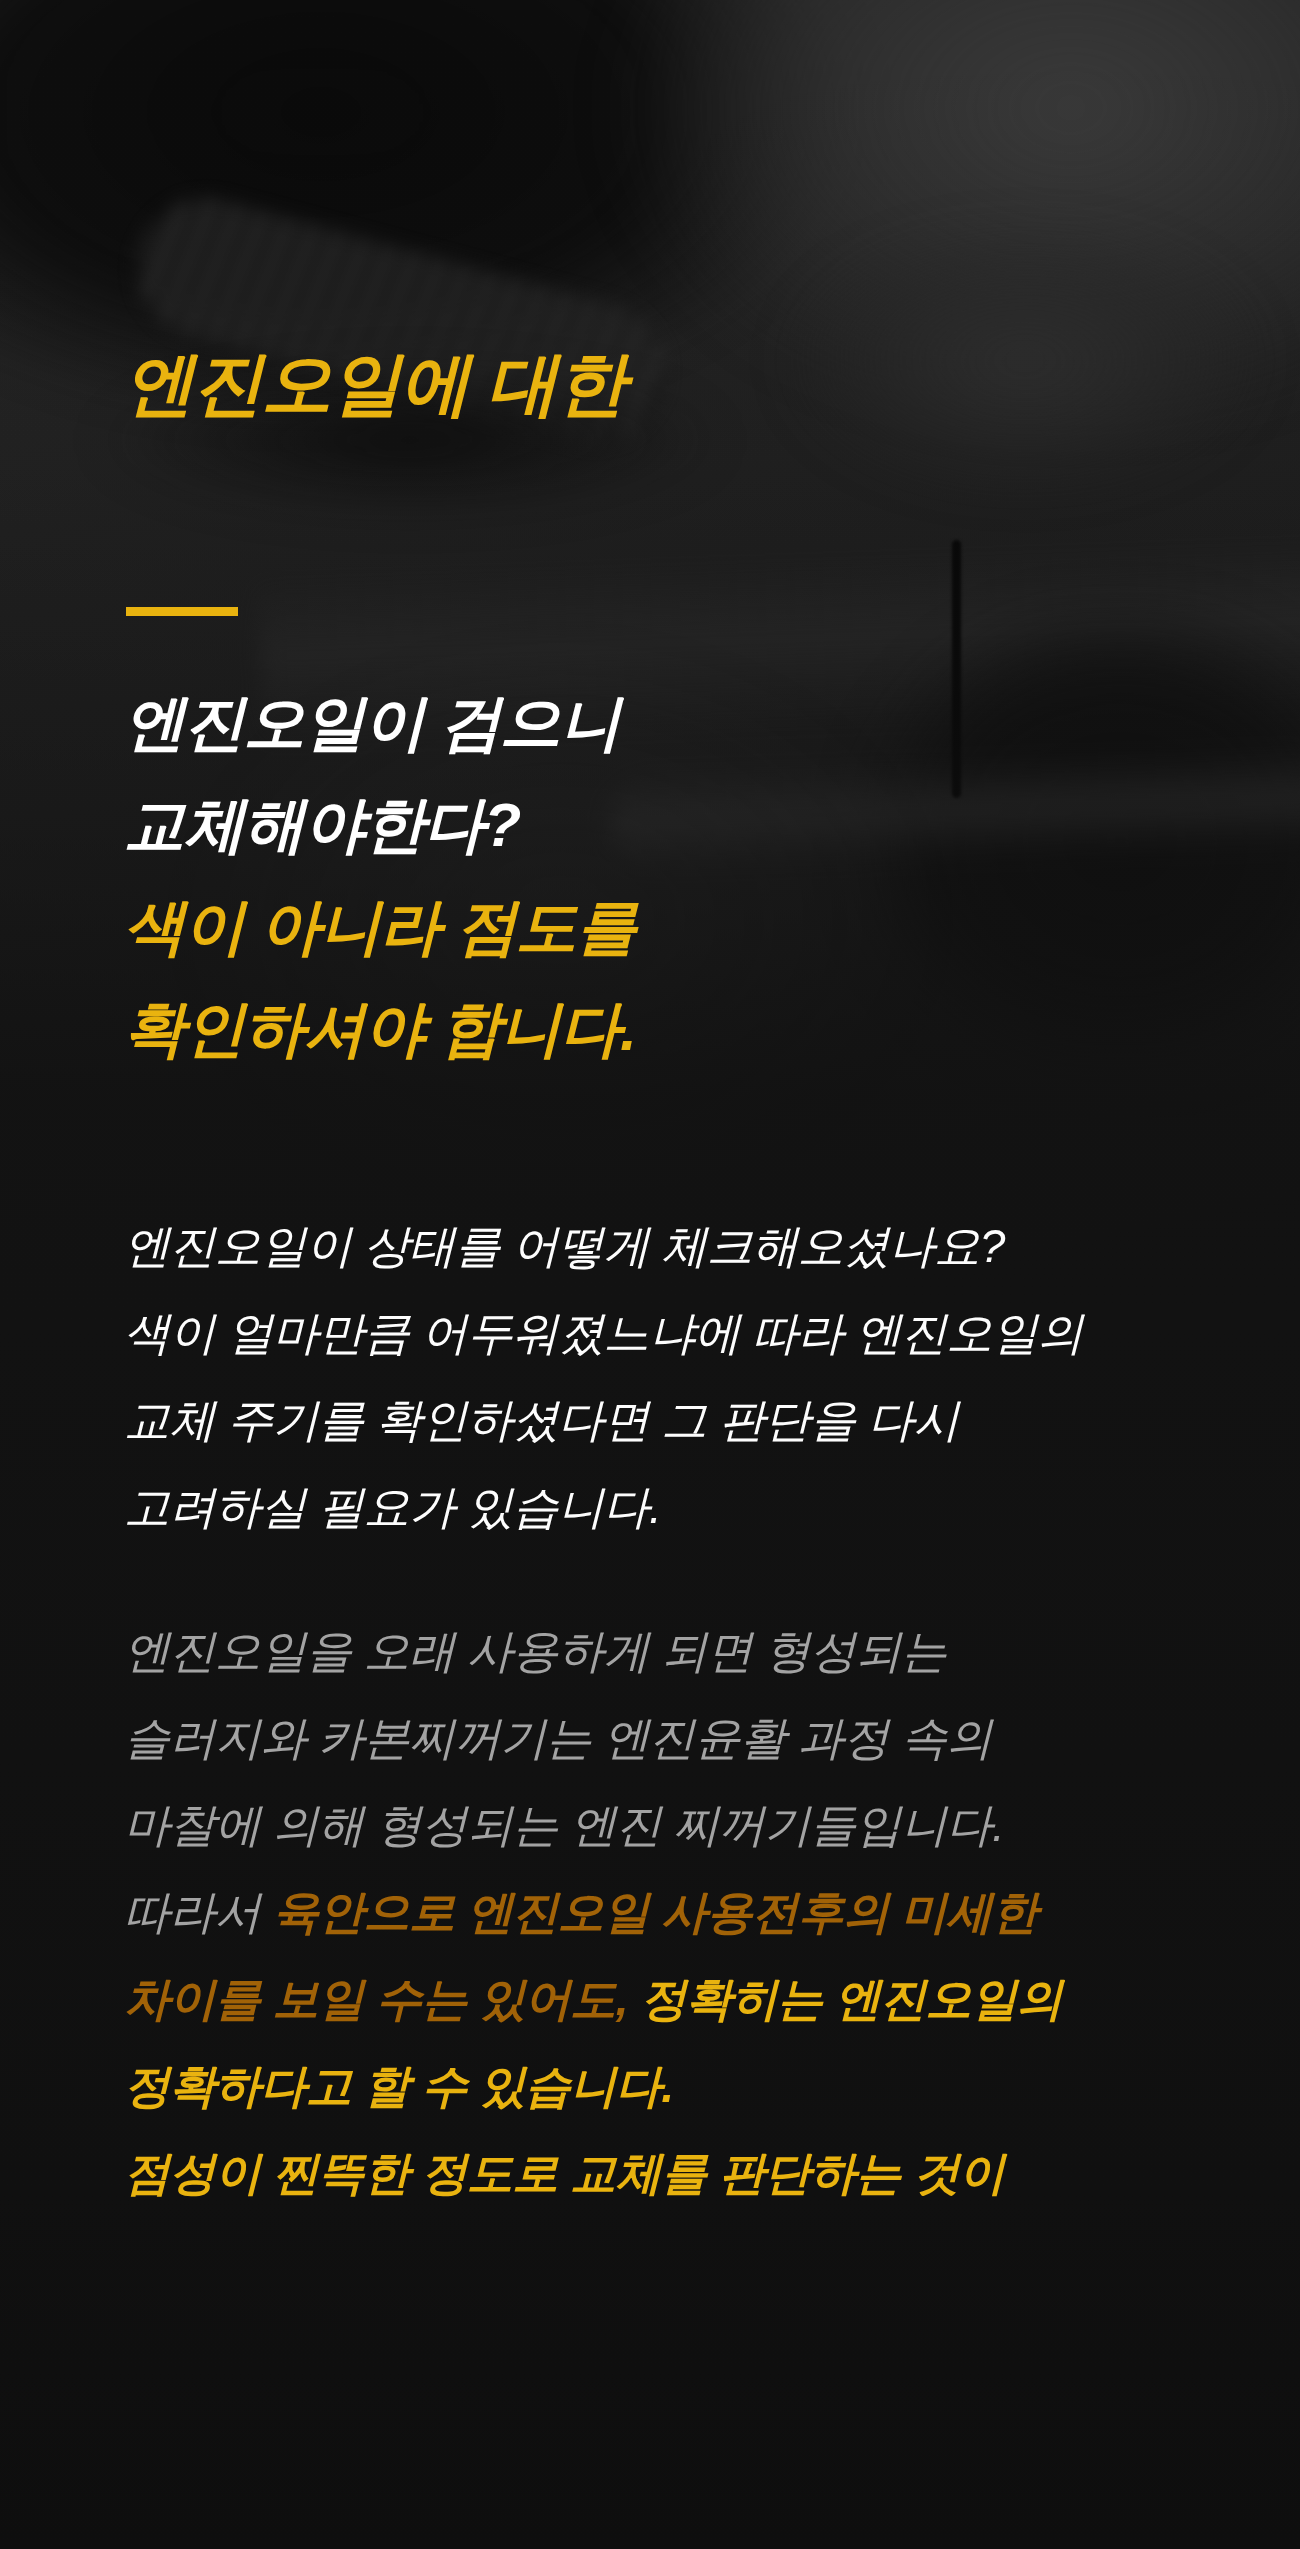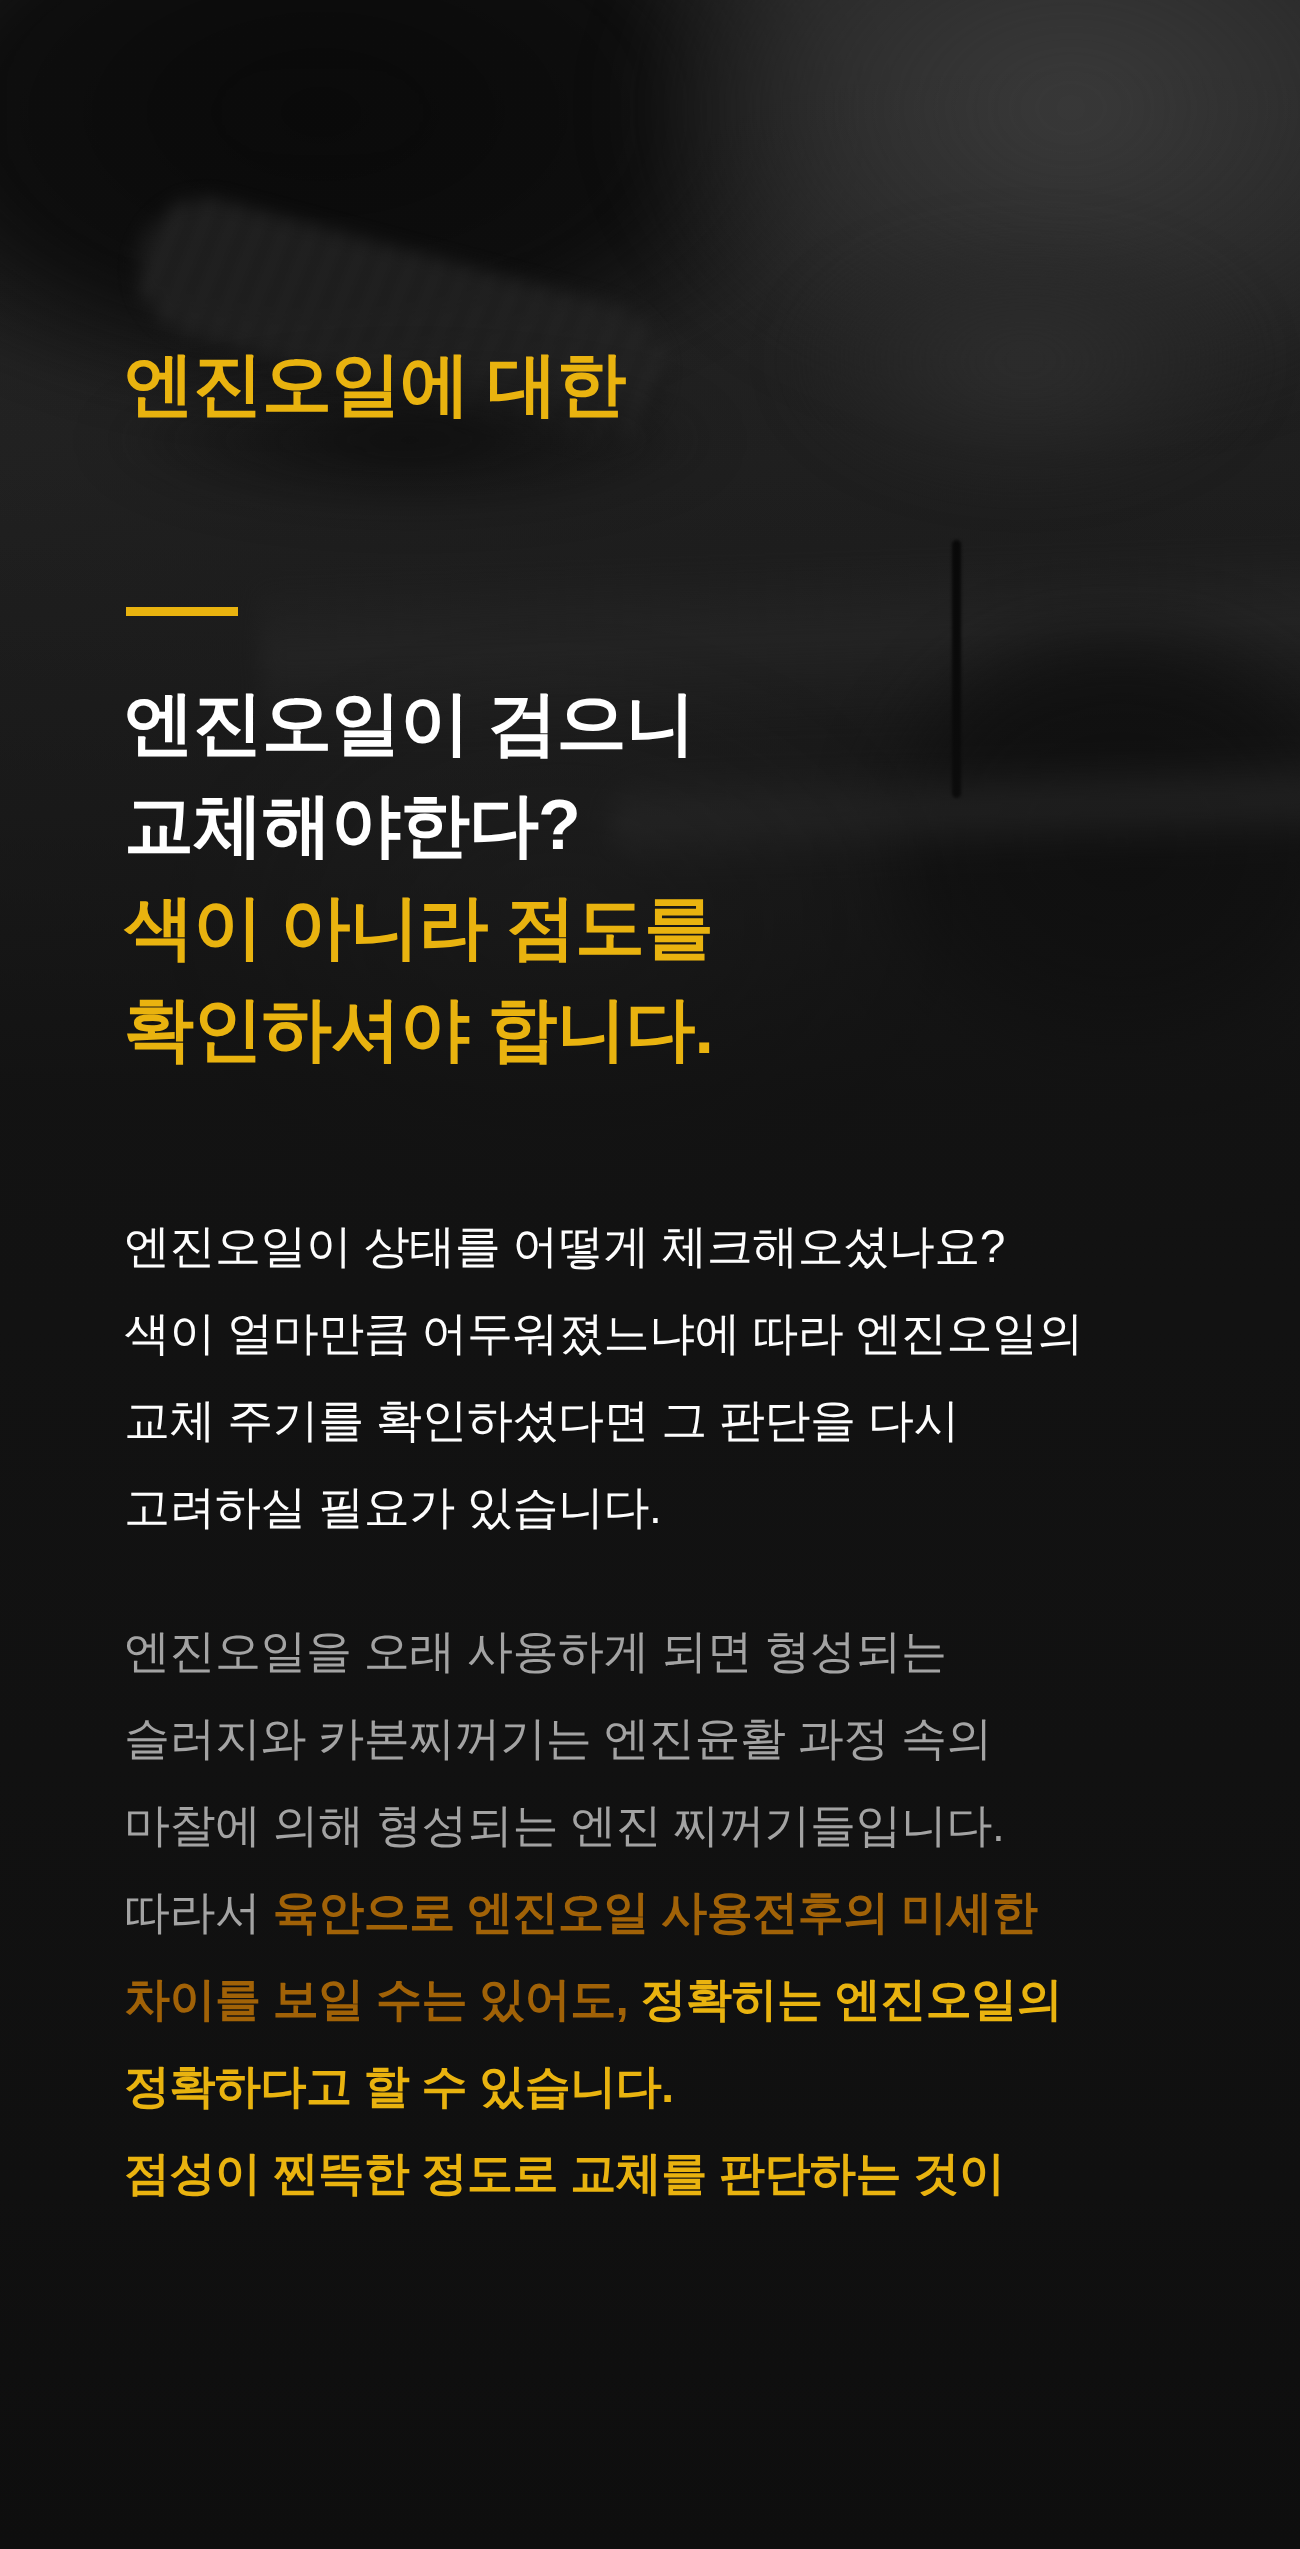--- a/index.html
+++ b/index.html
@@ -1,19 +1,20 @@
 <!DOCTYPE html>
 <html><head>
 <meta charset="utf-8">
 <style>
   html,body { margin:0; padding:0; background:#000; }
   .canvas {
     position:relative; width:1300px; height:2549px; overflow:hidden;
     background:#141414;
     font-family:"Liberation Sans","DejaVu Sans",sans-serif;
+    font-style:italic;
   }
 
   
   .bg { position:absolute; inset:0; }
   .bg .base {
     position:absolute; inset:0;
     background:linear-gradient(168deg,#272727 0%,#202020 22%,#1b1b1b 40%,#161616 60%,#121212 80%,#0f0f0f 100%);
   }
   .bg .shape { position:absolute; }
   .engine-silhouette {
@@ -85,21 +86,21 @@
     position:absolute; left:124px; top:331px; margin:0;
     color:var(--yellow); font-size:70px; font-weight:800;
     line-height:106px; letter-spacing:-1px;
   }
   .divider {
     position:absolute; left:126px; top:607px;
     width:112px; height:9px; background:var(--yellow);
   }
   .headline {
     position:absolute; left:124px; top:672px; margin:0;
-    font-size:70px; font-weight:800; line-height:102px; letter-spacing:-1px;
+    font-size:61px; font-weight:800; line-height:102px; letter-spacing:-1px;
     color:#ffffff;
   }
   .headline .hl-yellow { color:var(--yellow); }
 
   .para {
     position:absolute; left:124px; margin:0;
     font-size:46px; font-weight:400; line-height:87px; letter-spacing:-0.5px;
     color:#fdfdfd;
   }
   .p1 { top:1203px; }

